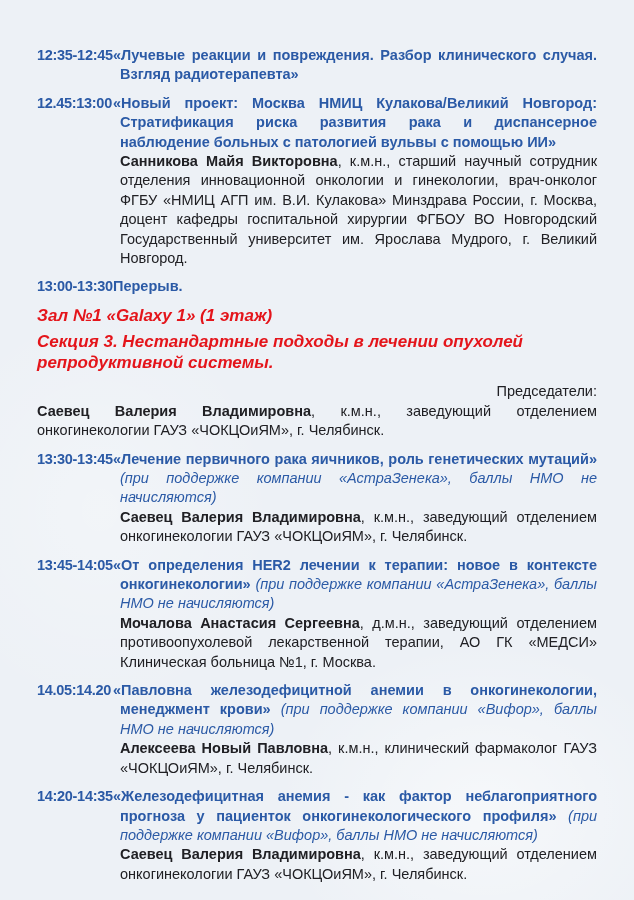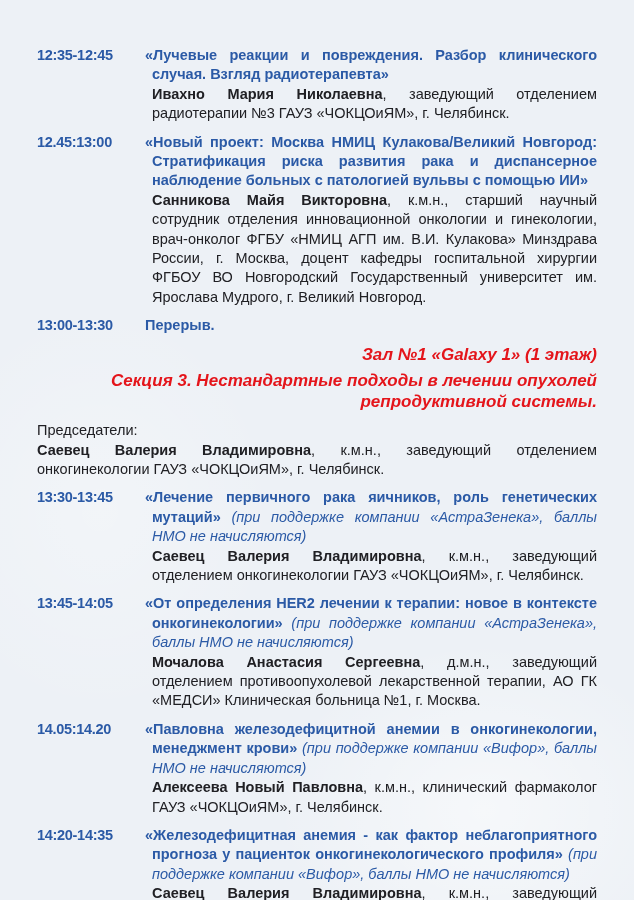--- a/index.html
+++ b/index.html
@@ -13,55 +13,54 @@
     line-height:19.4px;
     color: var(--text,#202024);
     overflow:hidden;
   }
   .wm { position:absolute; pointer-events:none; }
   .wm1 { right:-60px; bottom:-80px; width:420px; height:340px;
          background:radial-gradient(closest-side, rgba(255,255,255,0.5), rgba(255,255,255,0)); }
   .wm2 { left:-80px; top:300px; width:360px; height:420px;
          background:radial-gradient(closest-side, rgba(255,255,255,0.28), rgba(255,255,255,0)); }
   .content { position:relative; padding:46px 37px 0 37px; }
-  .row { display:grid; grid-template-columns:76px 1fr; margin:0 0 9px 0;gap:32px; }
+  .row { display:grid; grid-template-columns:76px 1fr; margin:0 0 9px 0; }
   .time { color:var(--blue,#2b5aa6); font-weight:bold; white-space:nowrap; letter-spacing:-0.3px; }
   .body p { margin:0; text-align:justify; }
   .title { padding-left:7px; text-indent:-7px; }
   .title .t { color:var(--blue,#2b5aa6); font-weight:bold; }
   .sponsor { color:var(--blue,#2b5aa6); font-style:italic; }
   .speaker { padding-left:7px; }
   .name { font-weight:bold; }
   .break-label { color:var(--blue,#2b5aa6); font-weight:bold; }
   .red-heading {
     color:var(--red,#e4151b);
     font-weight:bold; font-style:italic;
-    text-align:right;
+    text-align:left;
     font-size:17px; line-height:20.5px;
     margin:3px 0 6px 0;
   }
   .section-heading { max-width:560px; margin:0 auto 9px auto; }
   .chairs { margin:0 0 9px 0; }
-  .chairs p { margin:0; }
+  .chairs p { margin:0;text-align:right; }
   .chairs .entry { text-align:justify; }
 </style>
 </head>
 <body>
 
 <div class="page">
   <div class="wm wm1"></div>
   <div class="wm wm2"></div>
 
   <main class="content">
 
     <section class="row">
       <div class="time">12:35-12:45</div>
       <div class="body">
         <p class="title"><span class="t">«Лучевые реакции и повреждения. Разбор клинического случая. Взгляд радиотерапевта»</span></p>
-        <p class="speaker"><span class="name">Ивахно Мария Николаевна</span><span>, заведующий отделением радиотерапии №3 ГАУЗ «ЧОКЦОиЯМ», г. Челябинск.</span></p>
       </div>
     </section>
 
     <section class="row">
       <div class="time">12.45:13:00</div>
       <div class="body">
         <p class="title"><span class="t">«Новый проект: Москва НМИЦ Кулакова/Великий Новгород: Стратификация риска развития рака и диспансерное наблюдение больных с патологией вульвы с помощью ИИ»</span></p>
         <p class="speaker"><span class="name">Санникова Майя Викторовна</span><span>, к.м.н., старший научный сотрудник отделения инновационной онкологии и гинекологии, врач-онколог ФГБУ «НМИЦ АГП им. В.И. Кулакова» Минздрава России, г. Москва, доцент кафедры госпитальной хирургии ФГБОУ ВО Новгородский Государственный университет им. Ярослава Мудрого, г. Великий Новгород.</span></p>
       </div>
     </section>

